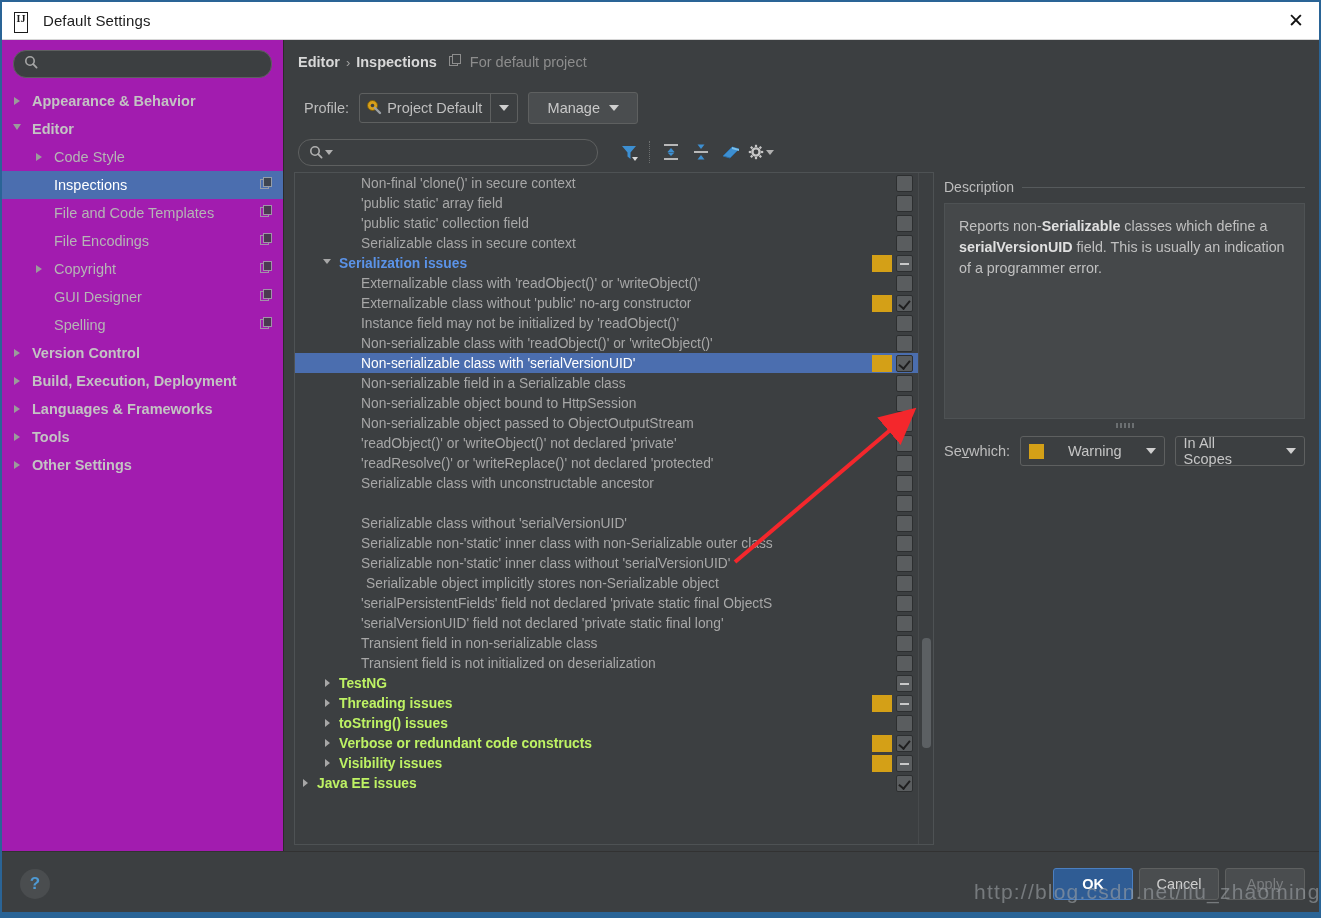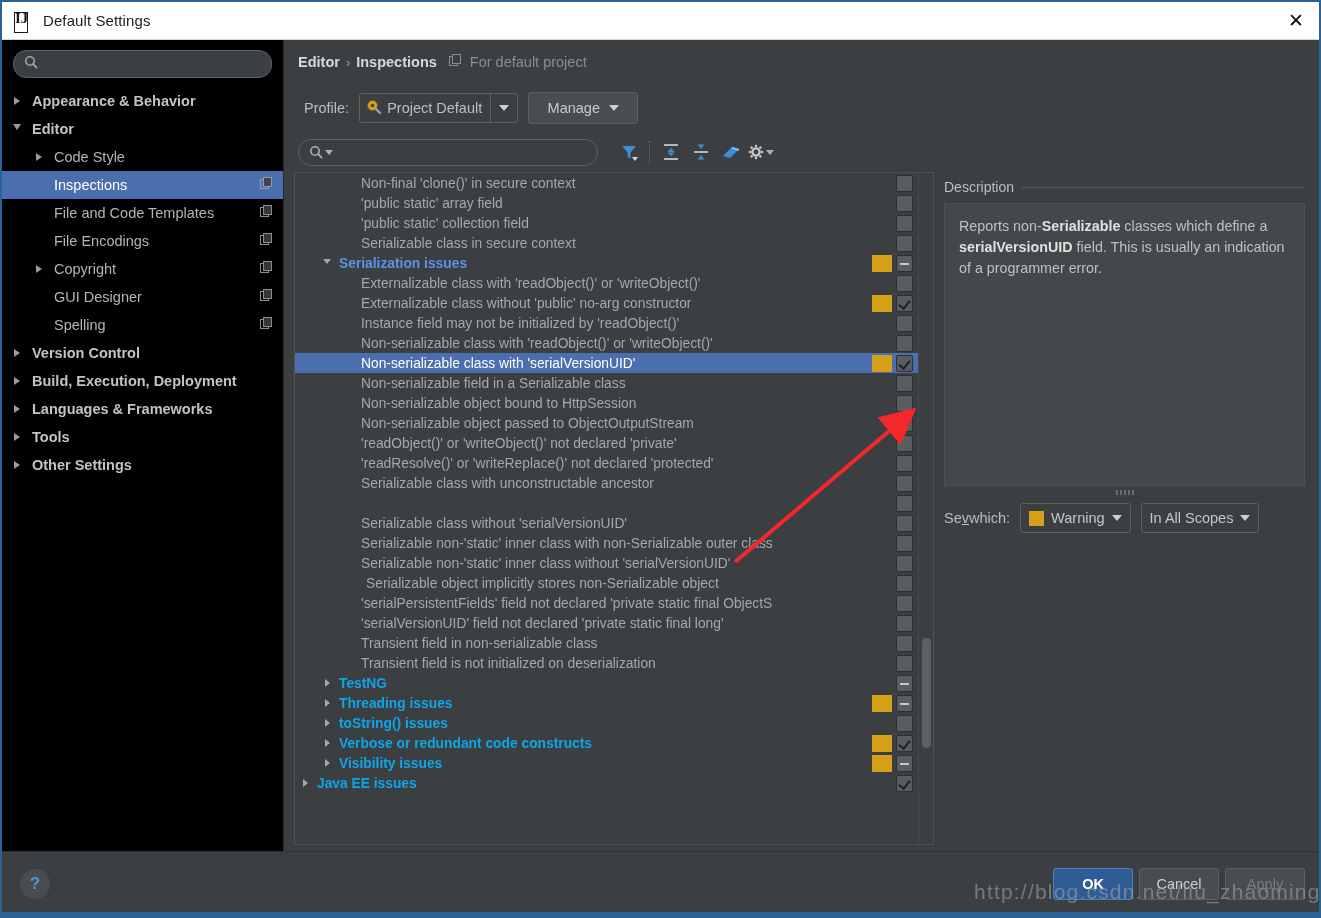--- a/index.html
+++ b/index.html
@@ -36,21 +36,21 @@
     border-bottom: 1px solid #d6d6d6;
   }
   .titlebar-icon {
     margin-left: 12px;
     width: 17px;
     height: 17px;
     position: relative;
     flex: 0 0 auto;
   }
   .titlebar-icon .ij {
-    font-size: 15px;
+    font-size: 10px;
     line-height: 17px;
     color: #1b1b1b;
     font-family: "Liberation Serif", serif;
     font-weight: bold;
     display: block;
     text-align: center;
     border: 1.6px solid #1b1b1b;
     width: 14px;
     height: 21px;
     box-sizing: border-box;
@@ -80,21 +80,21 @@
     flex: 1 1 auto;
     display: flex;
     min-height: 0;
     background: #3c3f41;
   }
 
   
   .sidebar {
     width: 281px;
     flex: 0 0 281px;
-    background: #000000;
+    background: #a21caf;
     border-right: 1px solid #2b2b2b;
     display: flex;
     flex-direction: column;
     overflow: hidden;
   }
   .search-wrap { padding: 10px 11px 6px 11px; }
   .search-box {
     height: 26px;
     border: 1px solid #5e6060;
     border-radius: 13px;
@@ -318,21 +318,21 @@
     border-left: 4px solid transparent;
     border-right: 4px solid transparent;
     border-top: 5.5px solid #a7a7a7;
   }
   .ilabel {
     font-size: 13.8px;
     color: #a7a7a7;
     white-space: nowrap;
     overflow: hidden;
   }
-  .irow.cat .ilabel { font-weight: bold; color: #0ea5e9; }
+  .irow.cat .ilabel { font-weight: bold; color: #bef264; }
   .irow.cat.blue .ilabel { color: #5b93e8; }
   .irow.selected .ilabel { color: #ffffff; }
   .ispacer { flex: 1 1 auto; }
   .sev-swatch {
     width: 20px;
     height: 17px;
     background: #d4a017;
     flex: 0 0 20px;
     margin-right: 4px;
   }
@@ -401,21 +401,21 @@
     color: #bdbdbd;
     white-space: nowrap;
   }
   .legend-line {
     flex: 1 1 auto;
     height: 1px;
     background: #565a5c;
   }
   .desc-box {
     margin-top: 5px;
-    height: 283px;
+    height: 216px;
     border: 1px solid #4e5254;
     background: #45484a;
     padding: 12px 14px;
     box-sizing: border-box;
     overflow: hidden;
   }
   .desc-text {
     font-size: 14.3px;
     line-height: 21px;
     color: #c0c0c0;
@@ -442,21 +442,21 @@
   }
   .severity-label { font-size: 14.5px; color: #bdbdbd; }
   .severity-label u { text-decoration: underline; }
   .sev-combo {
     height: 28px;
     border: 1px solid #5e6060;
     border-radius: 3px;
     display: flex;
     align-items: center;
     padding: 0 8px;
-    gap: 7px;
+    gap: 24px;
     font-size: 14.5px;
     color: #c6c6c6;
     cursor: pointer;
     background: #3c3f41;
   }
   .sev-combo .sq {
     width: 15px; height: 15px;
     background: #d4a017;
     flex: 0 0 15px;
   }

